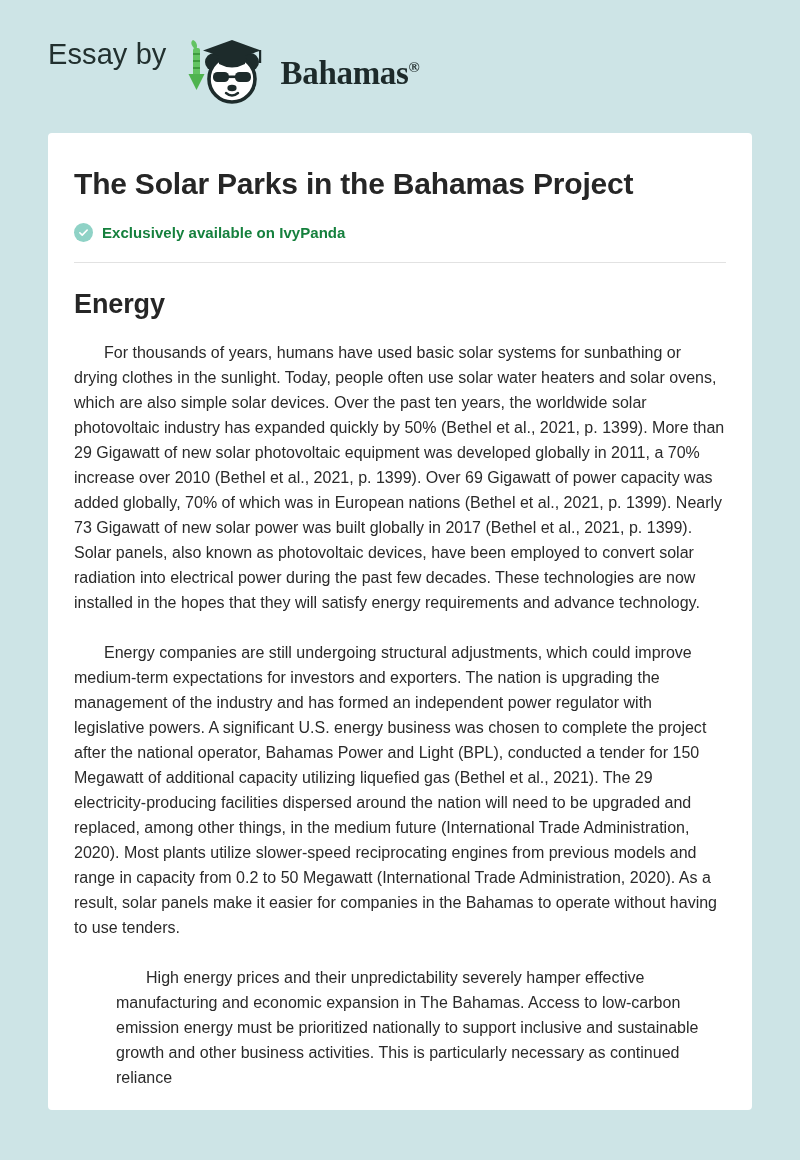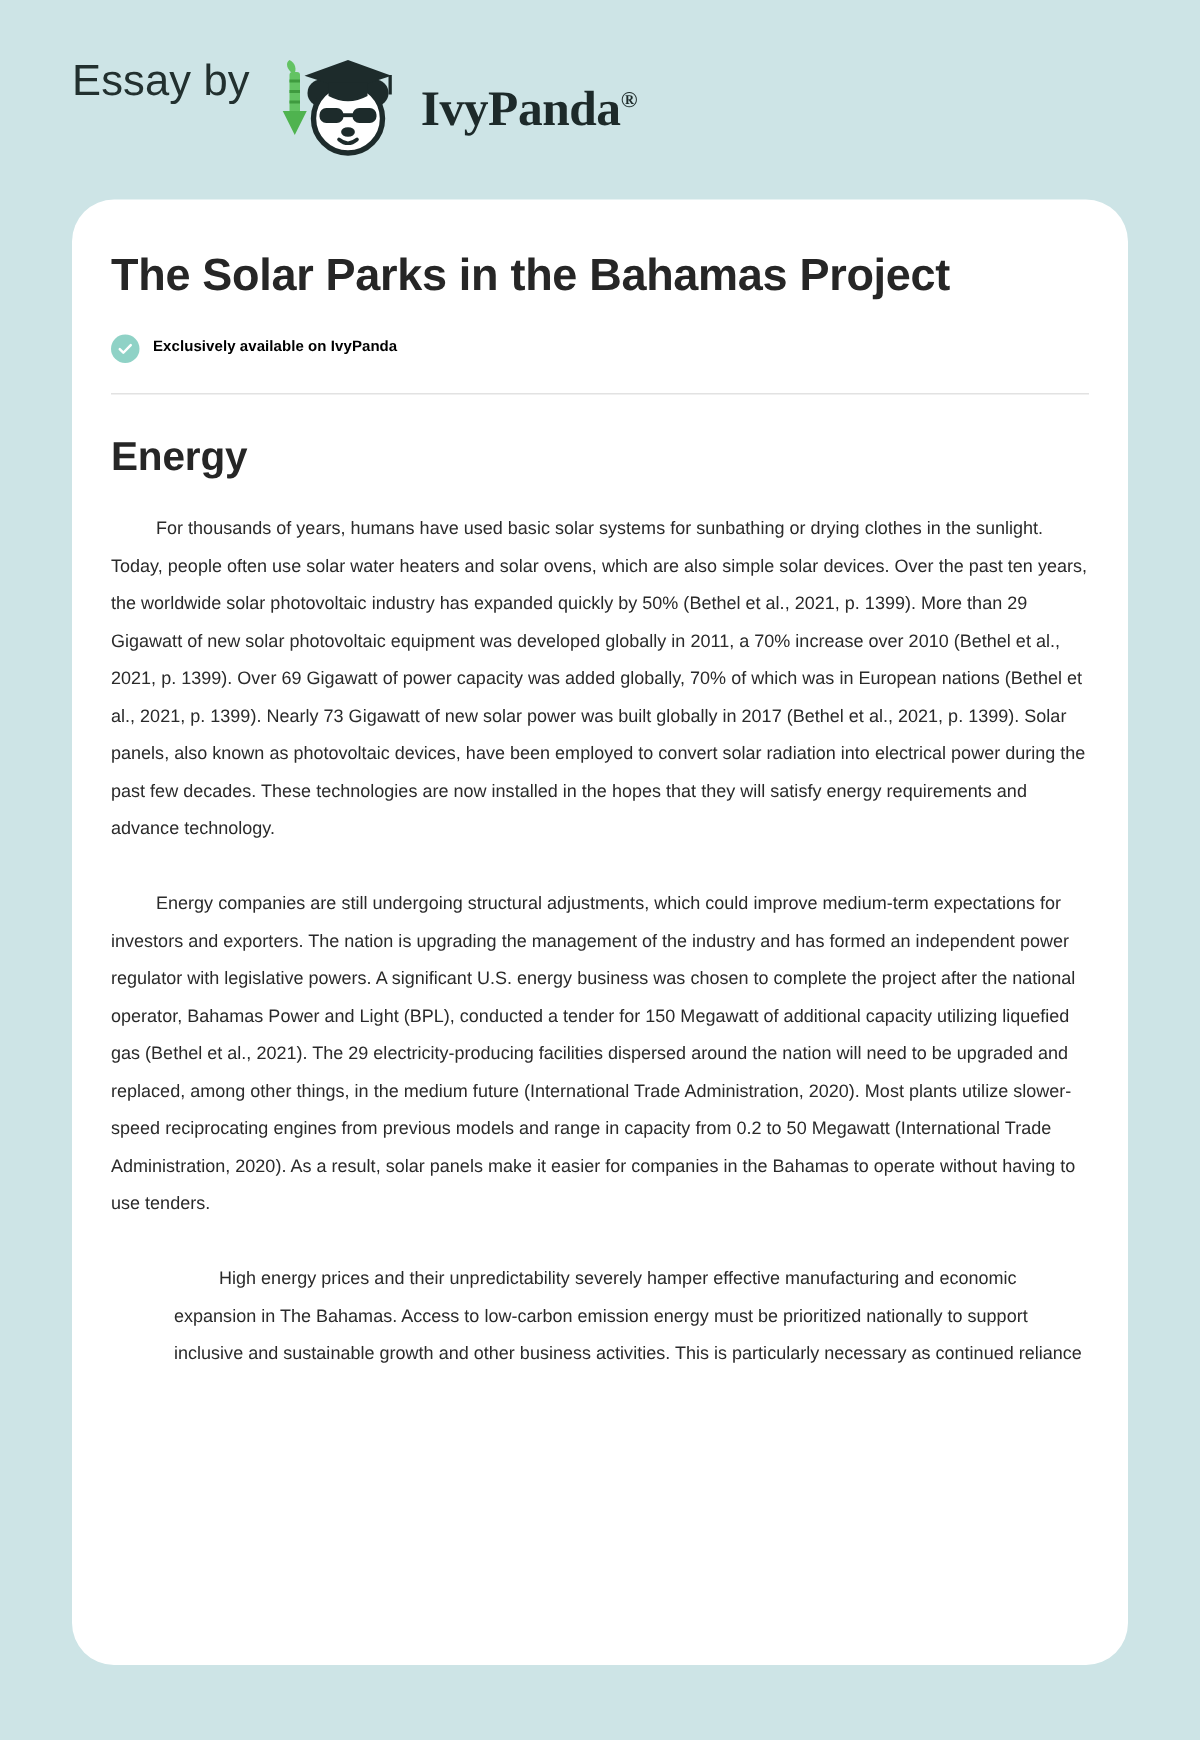--- a/index.html
+++ b/index.html
@@ -64,21 +64,21 @@
   }
 
   
   .paper-card {
     position: absolute;
     left: 48px;
     top: 133px;
     width: 704px;
     height: 977px;
     background: #ffffff;
-    border-radius: 28px;
+    border-radius: 4px;
     overflow: hidden;
   }
   .card-inner {
     padding: 33px 26px 0 26px;
   }
 
   .doc-title {
     font-size: 30px;
     font-weight: 700;
     color: #262626;
@@ -98,44 +98,44 @@
     height: 19px;
     border-radius: 50%;
     background: #8fd2c6;
     display: flex;
     align-items: center;
     justify-content: center;
     flex: 0 0 auto;
   }
   .check-badge svg { display: block; }
   .exclusive-text {
-    font-size: 10px;
-    font-weight: 700;
-    color: #000000;
+    font-size: 15px;
+    font-weight: 700;
+    color: #15803d;
     letter-spacing: 0.05px;
     line-height: 1;
   }
 
   .divider {
     height: 1px;
     background: #e2e2e2;
     margin: 0 0 25px 0;
   }
 
   .section-heading {
     font-size: 27px;
     font-weight: 700;
     color: #262626;
     line-height: 1.2;
     letter-spacing: -0.1px;
     margin: 0 0 20px 0;
   }
 
   .body-paragraph {
-    font-size: 12px;
+    font-size: 16px;
     line-height: 25px;
     color: #2a2a2a;
     margin: 0 0 25px 0;
     text-indent: 30px;
     text-align: left;
     letter-spacing: 0.01px;
   }
   .body-paragraph:last-child { margin-bottom: 0; margin-left: 42px; }
 </style>
 </head>
@@ -173,21 +173,21 @@
         </g>
 
         <g transform="translate(24,0)">
           <polygon points="26,0 55,10.5 26,20 -3,10.5" fill="#1d2b2b"></polygon>
           <path d="M13 15 L13 24 Q26 31 39 24 L39 15 Z" fill="#1d2b2b"></path>
           <rect x="53" y="10" width="2.2" height="13" fill="#1d2b2b"></rect>
         </g>
       </svg>
     </span>
     <span class="brand-wordmark">
-      <span>IvyPanda</span><span class="reg">®</span>
+      <span>Bahamas</span><span class="reg">®</span>
     </span>
   </a>
 </div>
 
 <div class="paper-card">
   <div class="card-inner">
 
     <h1 class="doc-title">The Solar Parks in the Bahamas Project</h1>
 
     <div class="exclusive-row">

